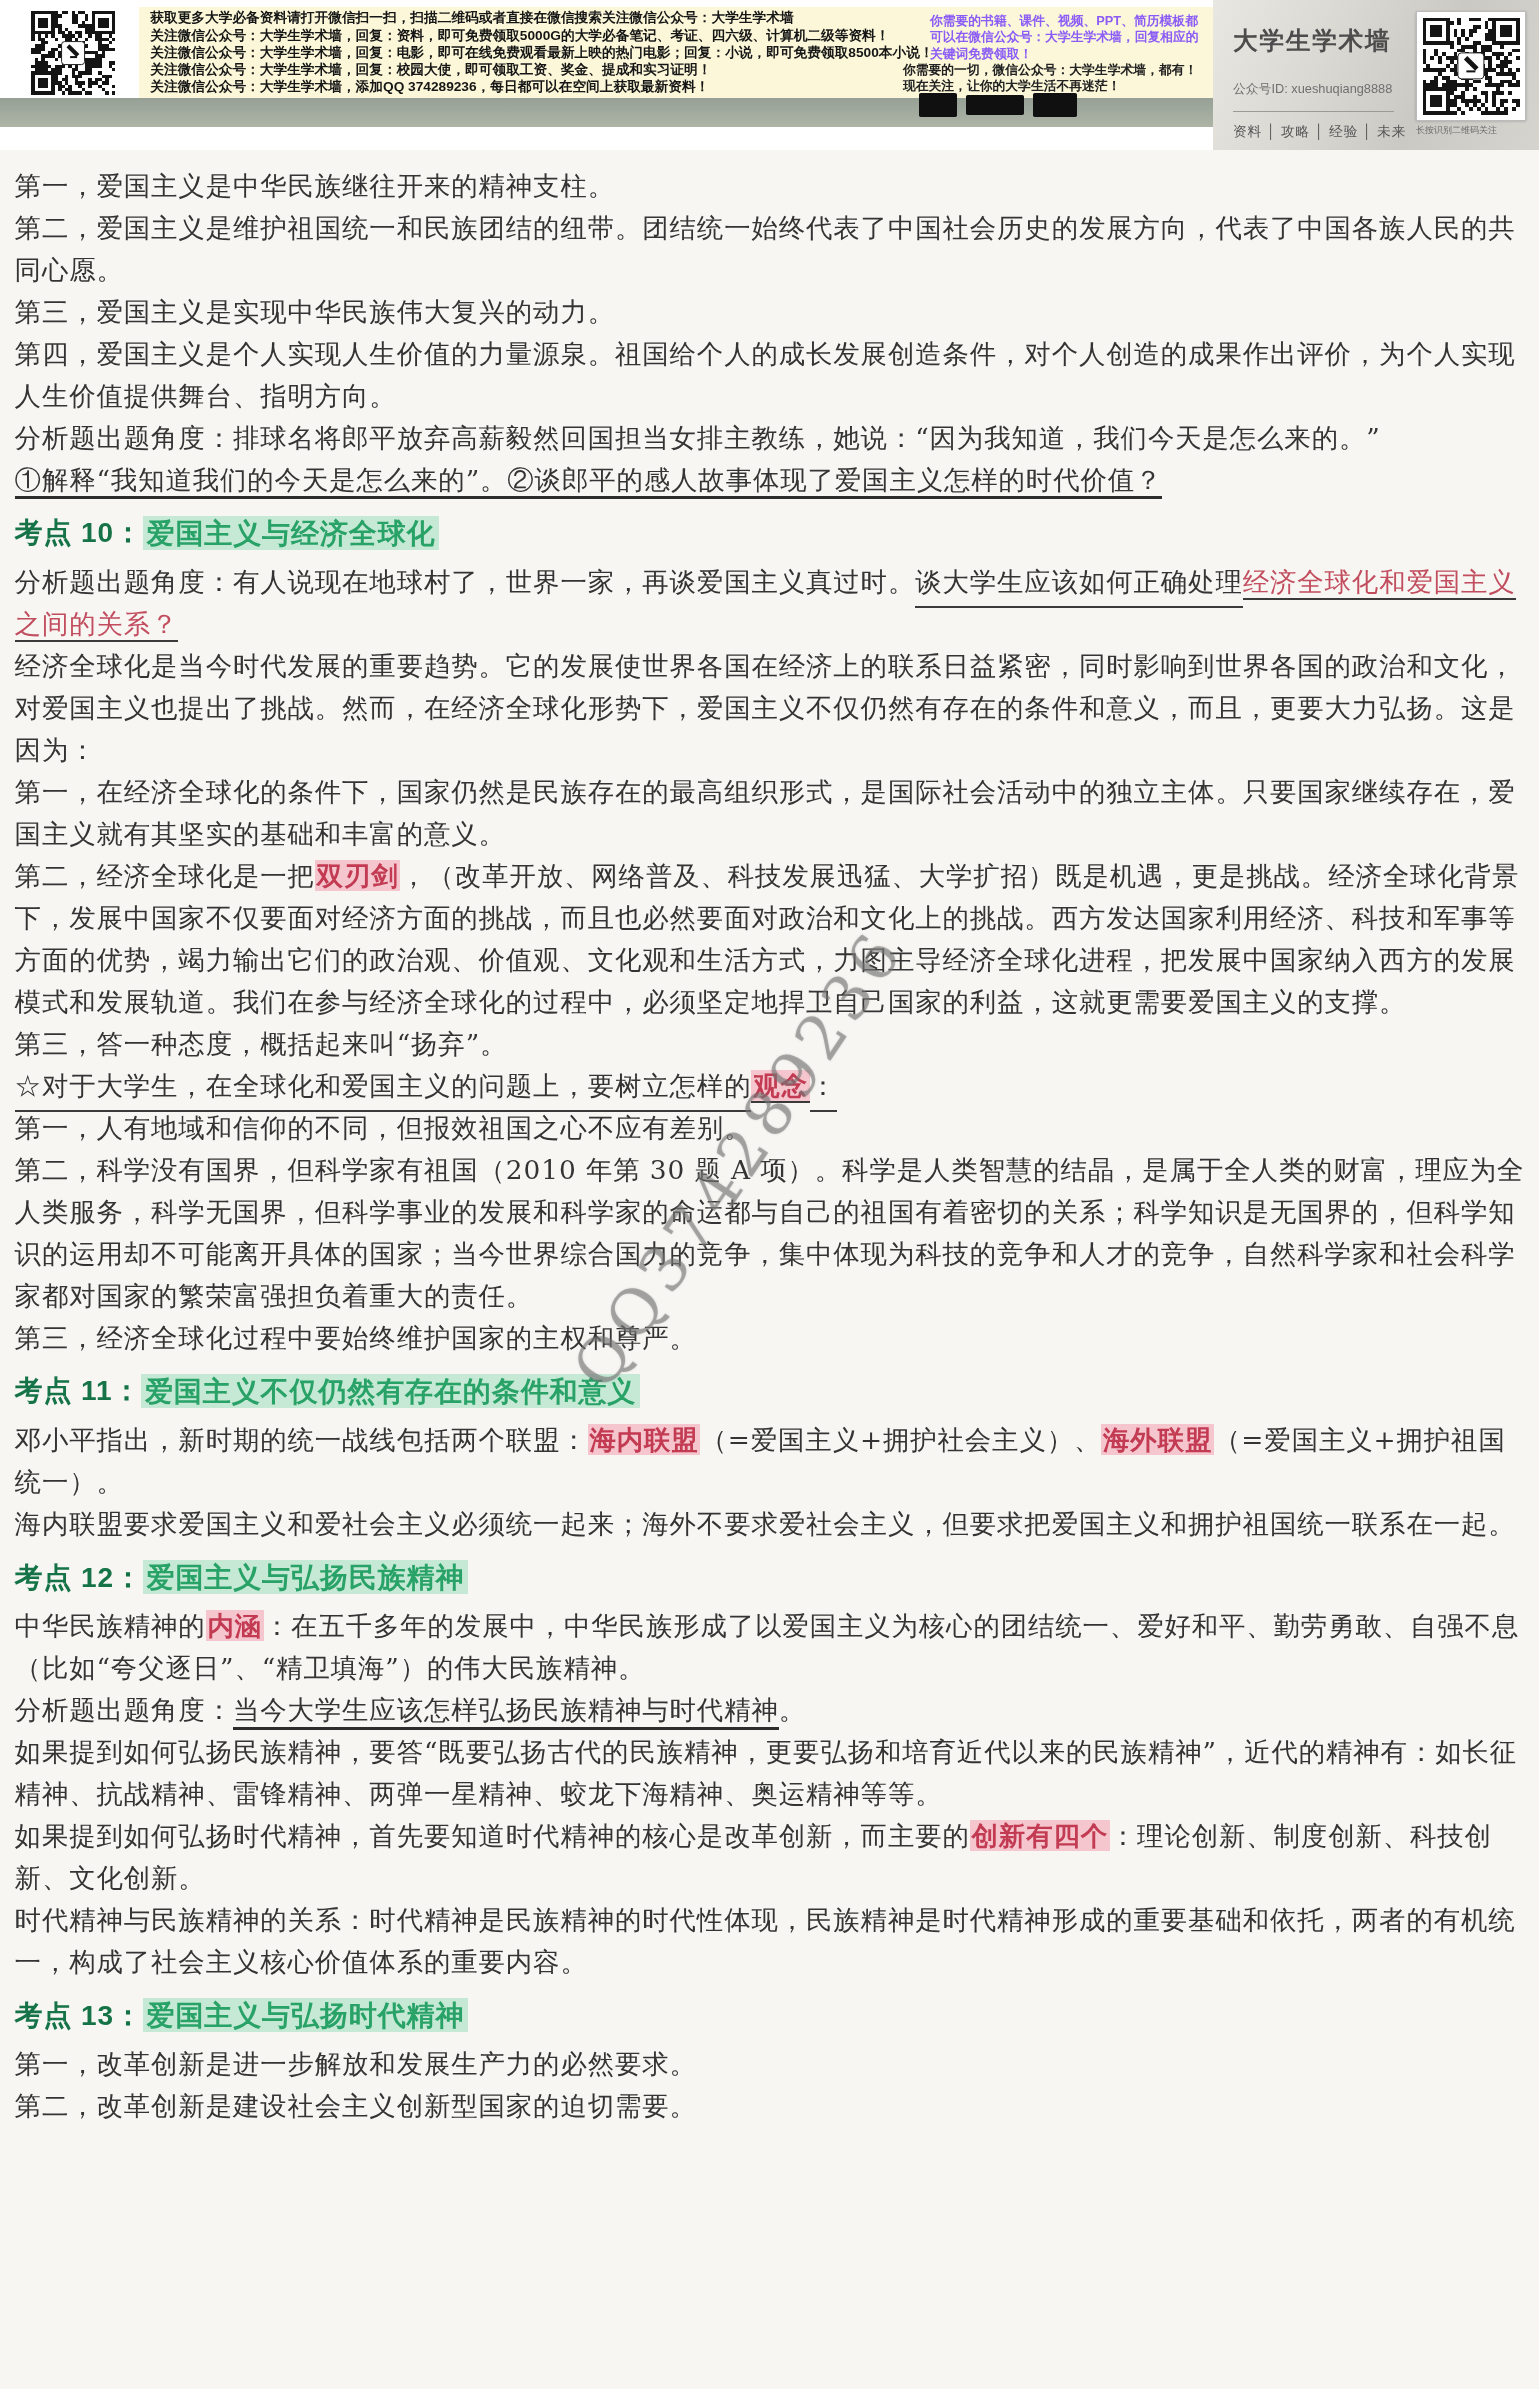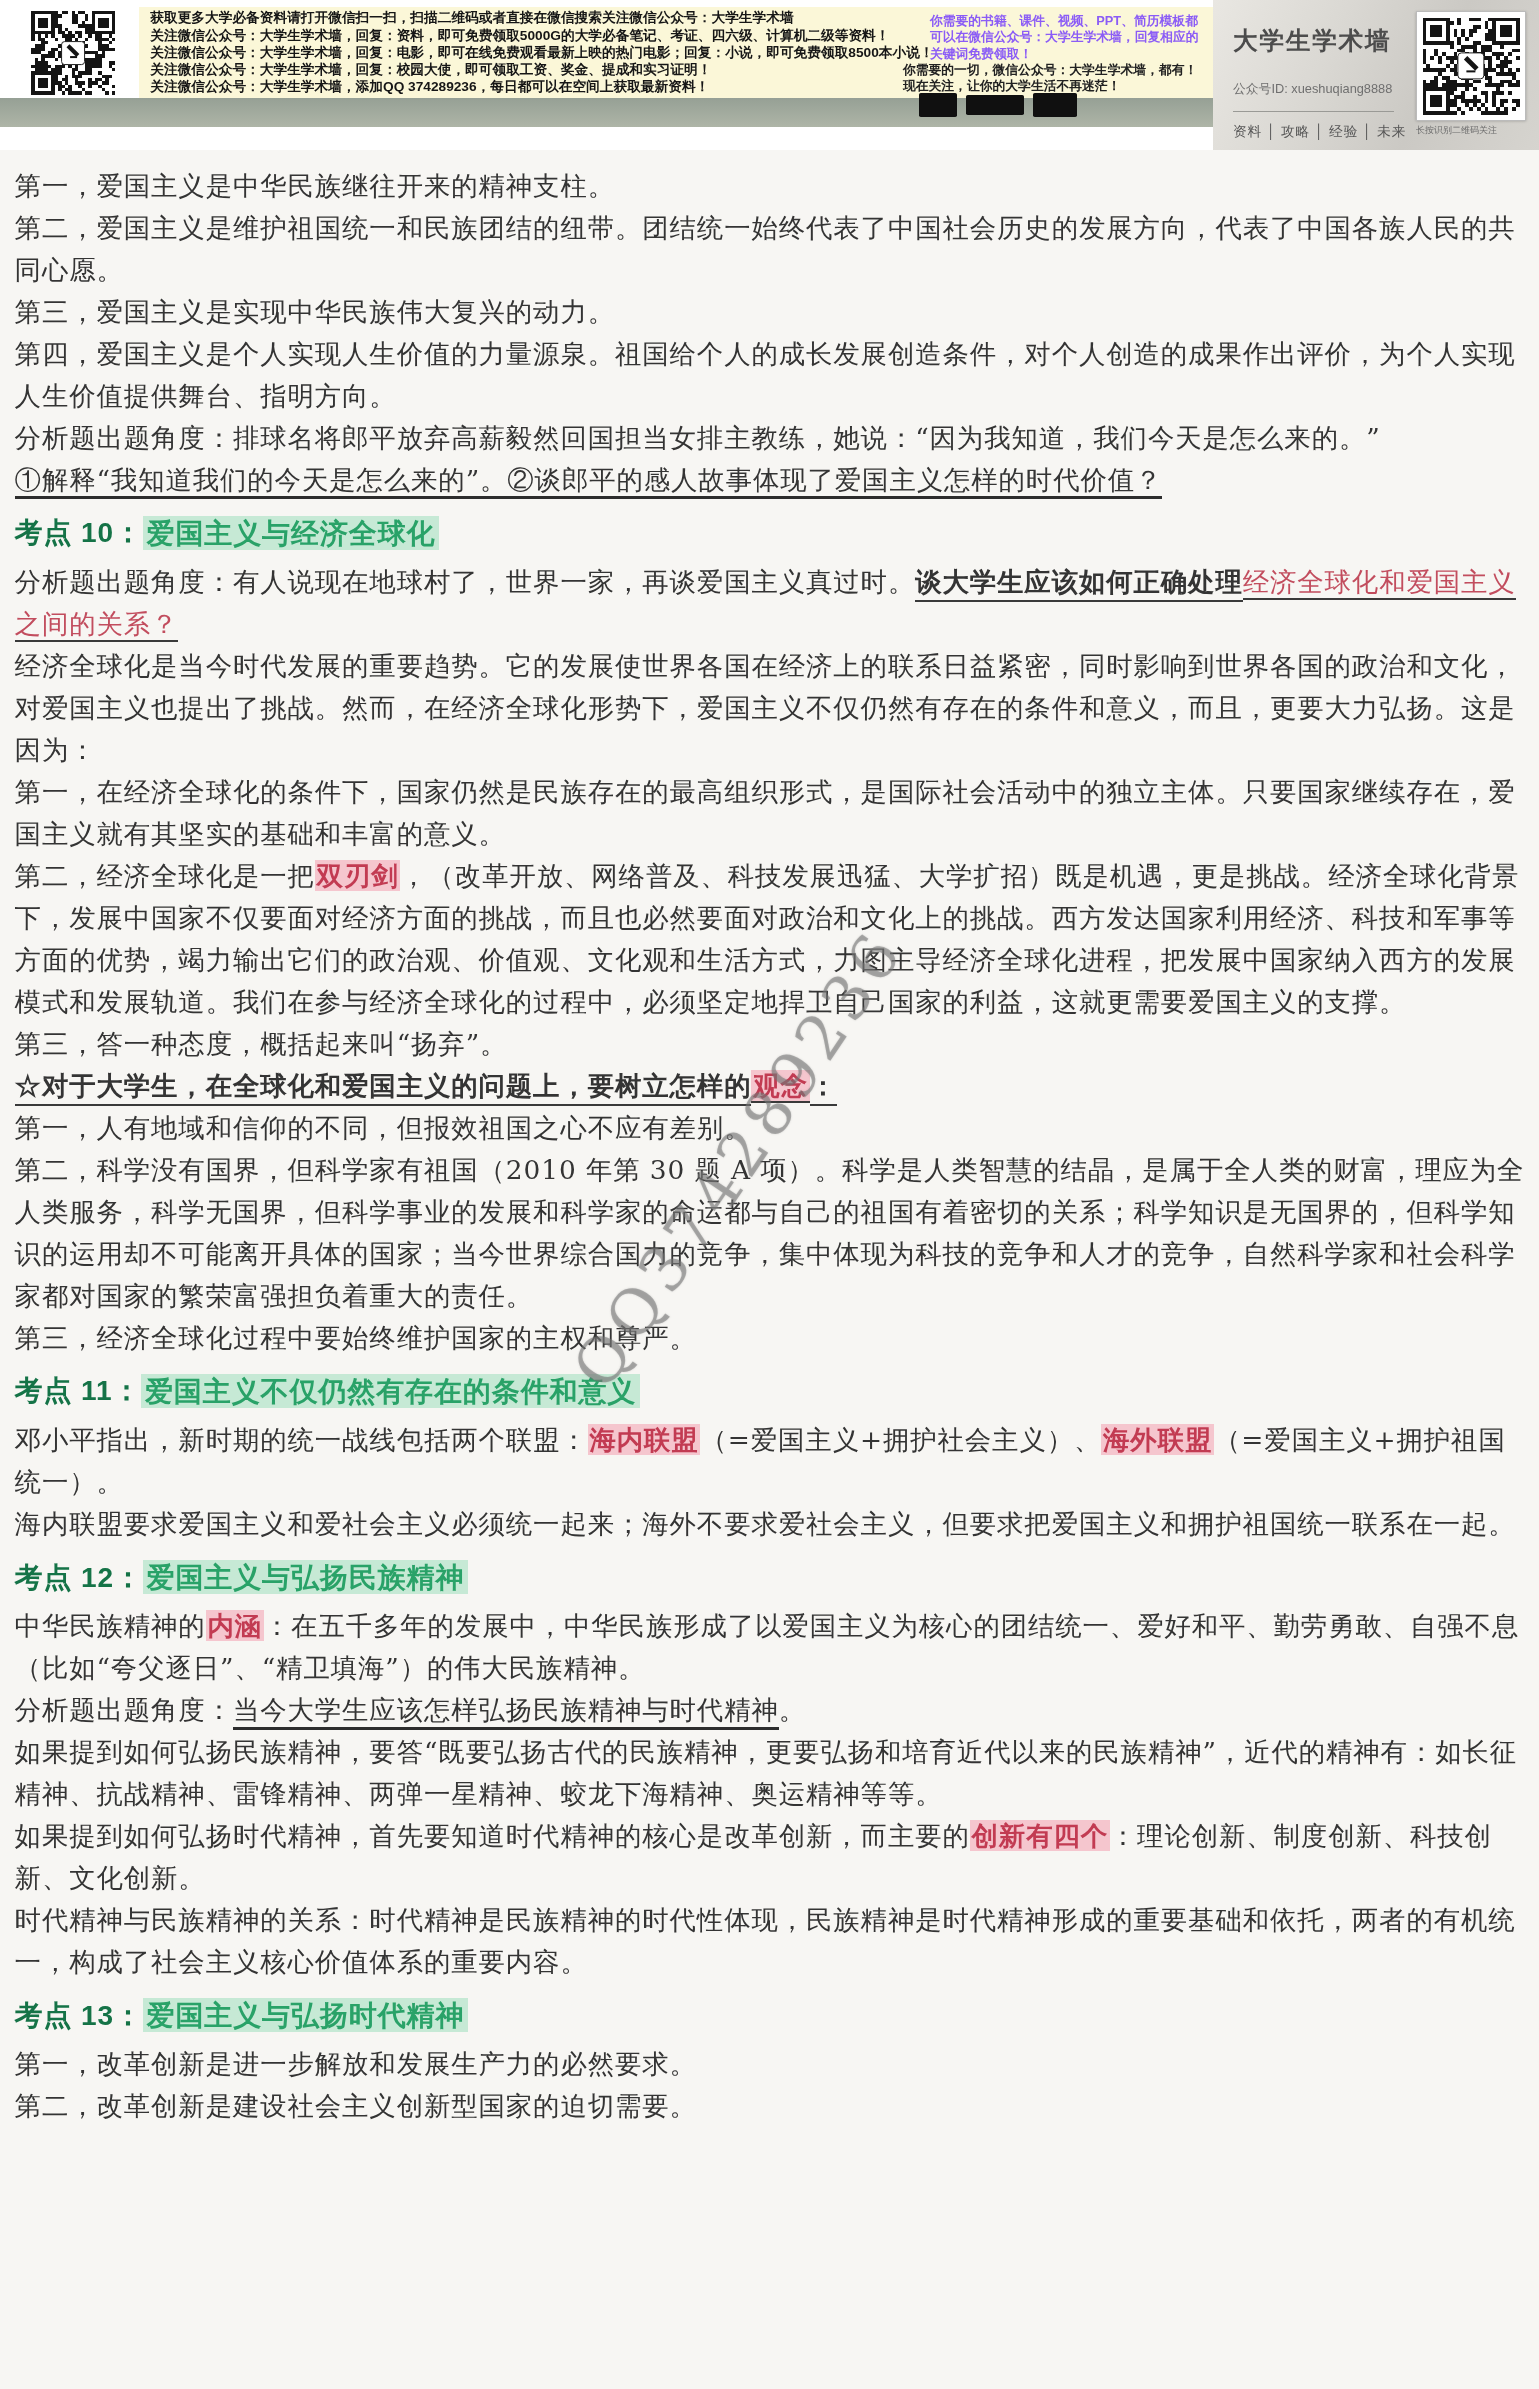--- a/index.html
+++ b/index.html
@@ -36,21 +36,21 @@
   .fragment{position:absolute;left:919px;top:93px;width:173px;height:27px;display:flex;gap:9px;align-items:flex-start;}
   .fragment span{display:block;background:#101010;border-radius:1.8px;}
   .frag-a{width:38px;height:24px;}
   .frag-b{width:58px;height:20px;margin-top:1.8px;}
   .frag-c{width:44px;height:24px;}
 
   
   .doc{position:relative;background:#f7f6f3;padding:14.6px 14.6px 55px 14.6px;min-height:2171px;}
   .doc p{margin:0;font-family:"DejaVu Serif","Liberation Serif",serif;font-size:26.4px;line-height:42px;color:#343434;letter-spacing:0.9px;}
   .doc p.heading{font-size:28px;line-height:40px;margin:12.8px 0 7.3px 0;font-family:"Liberation Sans","DejaVu Sans",sans-serif;}
-  .u{border-bottom:2.7px solid #3a3a3a;padding-bottom:3px;font-weight:bold;}
+  .u{border-bottom:2.7px solid #3a3a3a;padding-bottom:9px;}
   .u3{border-bottom:3.6px solid #2d2d2d;padding-bottom:1.8px;}
   .redu{color:#c24d5e;border-bottom:2.7px solid #3a3a3a;padding-bottom:0.9px;}
   .hl{color:#c23b52;background:#f5c6ce;font-weight:700;padding:0 1.8px;}
   .kp{color:#157347;font-weight:700;}
   .kphl{color:#29a268;background:#c6e9d5;font-weight:700;padding:1.8px 3.6px;}
 
   .watermark{position:absolute;left:392px;top:1122px;width:693px;transform:rotate(-56deg);font-size:62px;letter-spacing:7.3px;color:rgba(115,115,115,.5);font-family:"DejaVu Serif",serif;pointer-events:none;text-align:center;z-index:5;text-shadow:0 0 1.8px rgba(120,120,120,.35);}
 </style>
 </head>
 <body>

